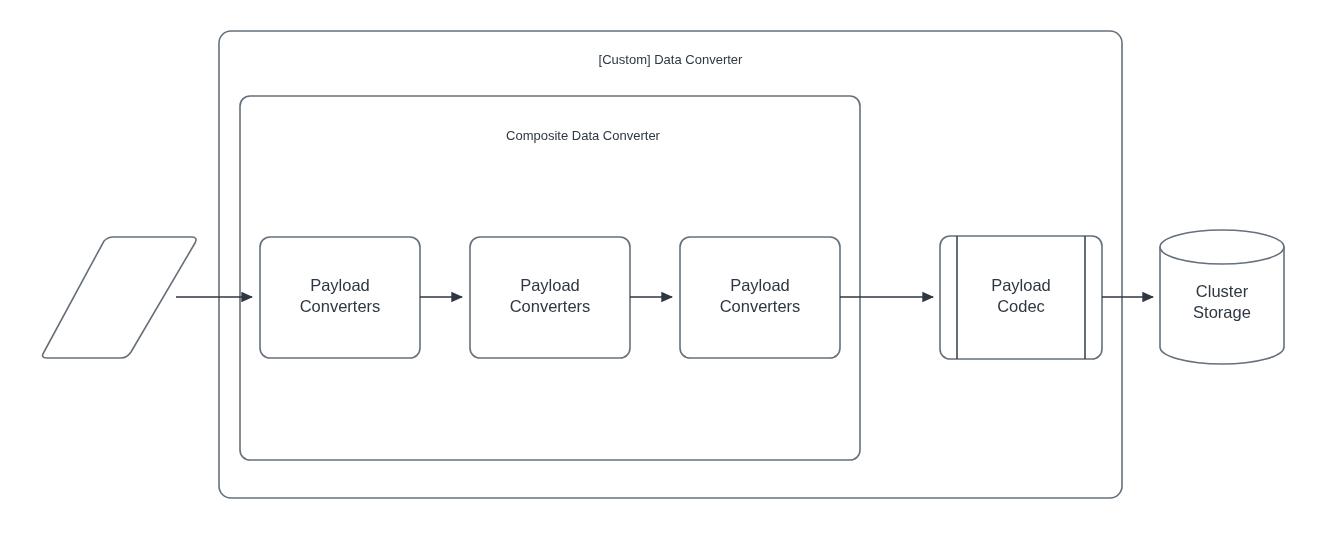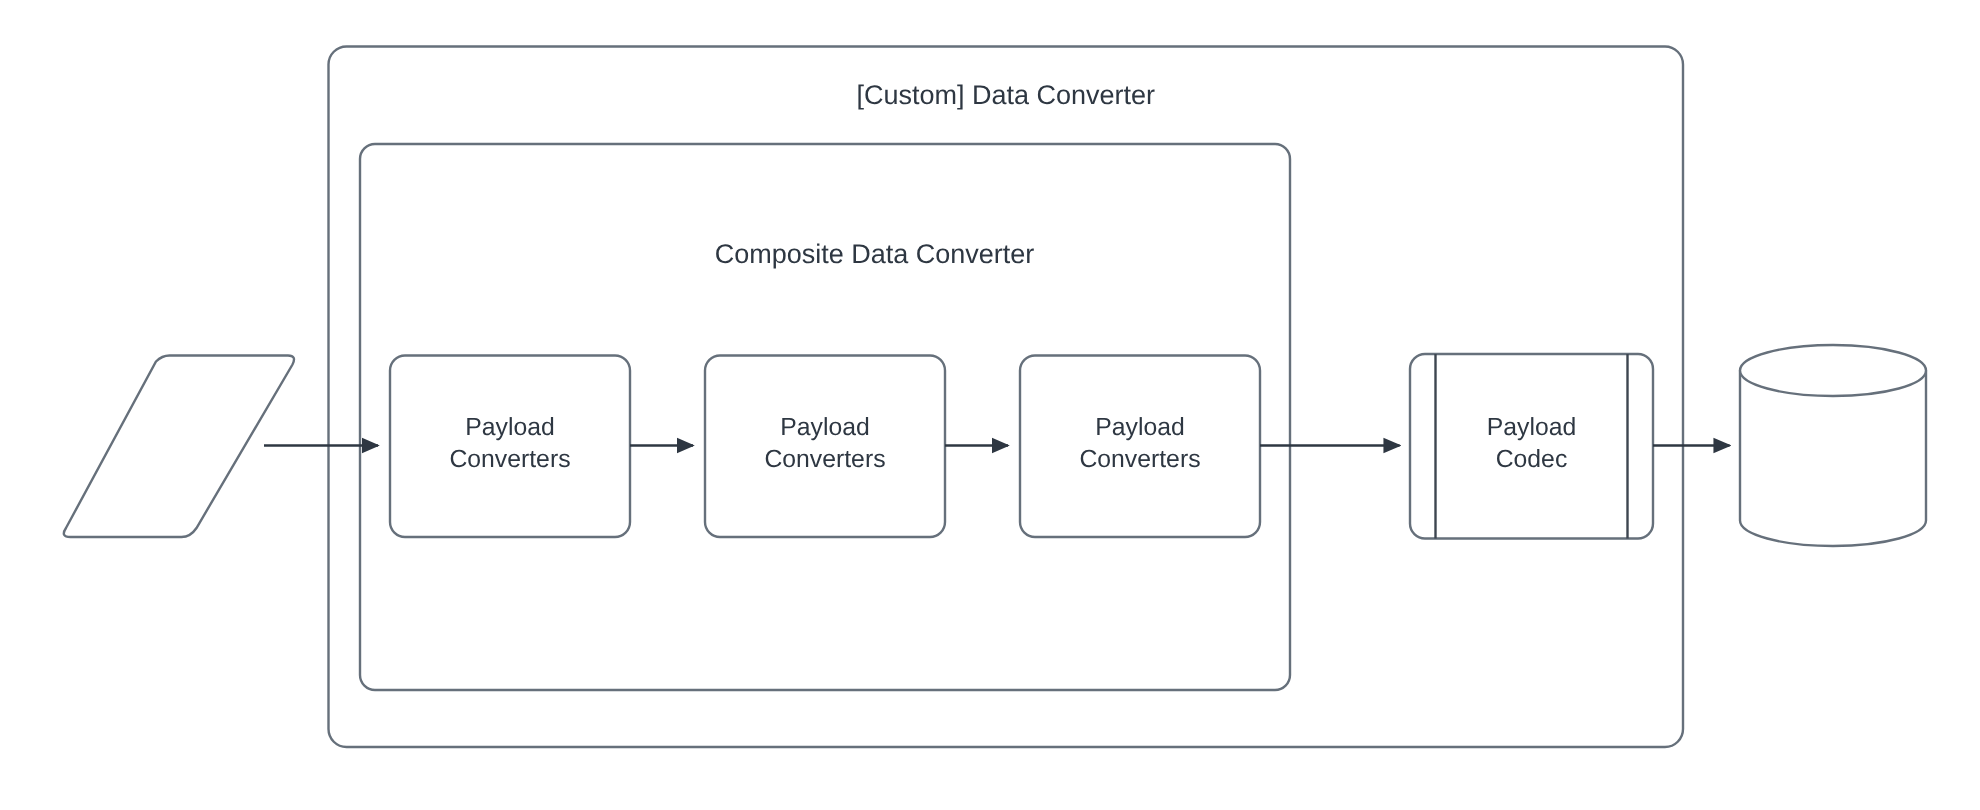--- a/index.html
+++ b/index.html
@@ -48,21 +48,21 @@
   .lbl {
     position: absolute;
     color: #2e3742;
     font-family: "Liberation Sans", sans-serif;
     text-align: center;
     line-height: 1.3;
     white-space: pre-line;
     pointer-events: none;
   }
   .lbl-container-title {
-    font-size: 18px;
+    font-size: 13px;
   }
   .lbl-node {
     font-size: 16.5px;
   }
 </style>
 </head>
 <body>
 
 <div id="canvas">
 
@@ -105,29 +105,31 @@
 
     <line x1="176" y1="297" x2="252" y2="297" class="connector" marker-end="url(#arrow)"></line>
     <line x1="420" y1="297" x2="462" y2="297" class="connector" marker-end="url(#arrow)"></line>
     <line x1="630" y1="297" x2="672" y2="297" class="connector" marker-end="url(#arrow)"></line>
     <line x1="840" y1="297" x2="933" y2="297" class="connector" marker-end="url(#arrow)"></line>
     <line x1="1102" y1="297" x2="1153" y2="297" class="connector" marker-end="url(#arrow)"></line>
   </svg>
 
   <div class="lbl lbl-container-title" style="left:219px; top:52px; width:903px;">[Custom] Data Converter</div>
 
-  <div class="lbl lbl-container-title" style="left:240px; top:158px; width:686px;">Composite Data Converter</div>
+  <div class="lbl lbl-container-title" style="left:240px; top:128px; width:686px;">Composite Data Converter</div>
 
 
   <div class="lbl lbl-node" style="left:260px; top:275px; width:160px;">Payload
 Converters</div>
 
   <div class="lbl lbl-node" style="left:470px; top:275px; width:160px;">Payload
 Converters</div>
 
   <div class="lbl lbl-node" style="left:680px; top:275px; width:160px;">Payload
 Converters</div>
 
   <div class="lbl lbl-node" style="left:940px; top:275px; width:162px;">Payload
 Codec</div>
 
+  <div class="lbl lbl-node" style="left:1160px; top:281px; width:124px;">Cluster
+Storage</div>
 
 </div>
 
 </body></html>

